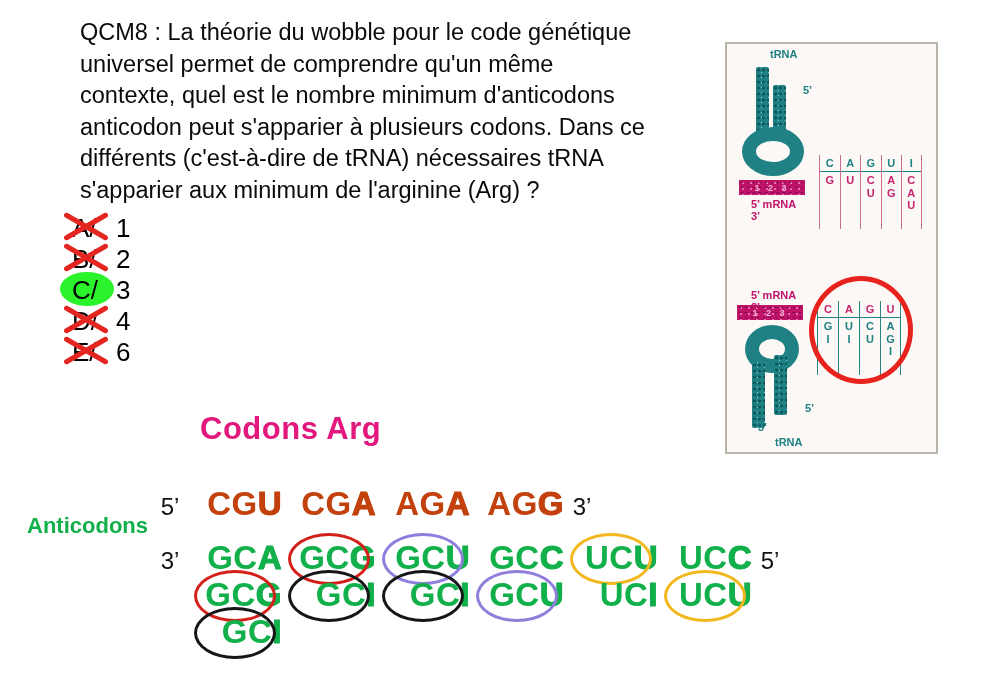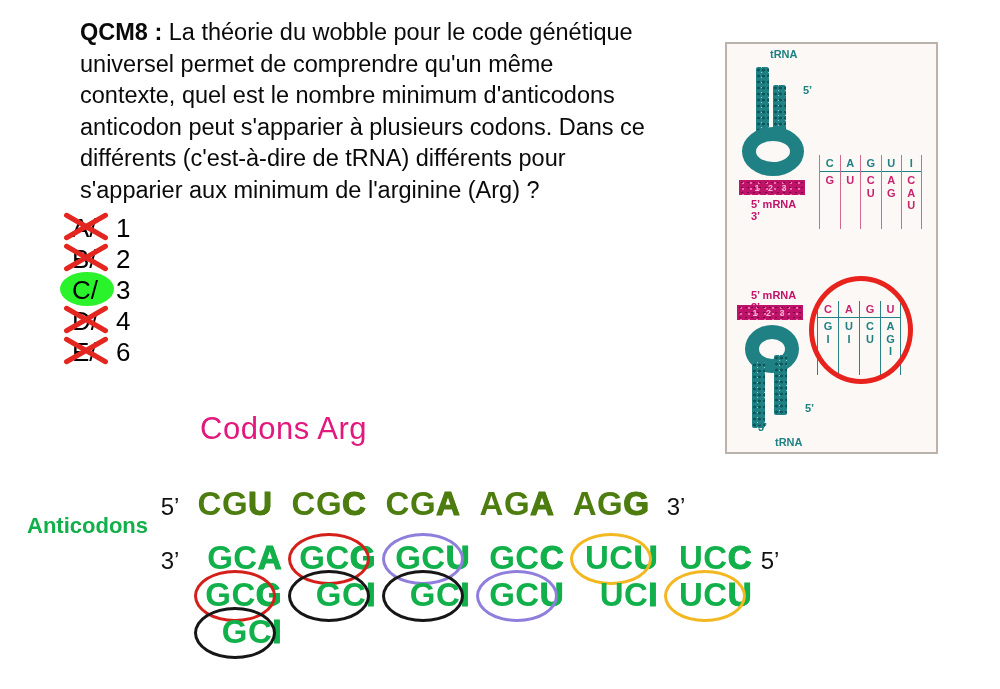--- a/index.html
+++ b/index.html
@@ -1,44 +1,44 @@
 <!DOCTYPE html>
 <html><head>
 <meta charset="utf-8">
 <style>
   html,body{margin:0;padding:0;background:#ffffff;}
   #stage{position:relative;width:1000px;height:689px;background:#ffffff;overflow:hidden;
          font-family:"Liberation Sans", sans-serif;color:#000;}
 
   
   .question{position:absolute;left:80px;top:17px;width:650px;font-size:23.5px;line-height:31.5px;color:#0a0a0a;}
-  .q-bold{font-weight:bold;margin-top:45px;}
+  .q-bold{font-weight:normal;margin-top:45px;}
 
   
   .options{position:absolute;left:72px;top:213px;}
   .option{display:flex;align-items:center;height:31px;font-size:26px;}
   .opt-letter{position:relative;width:40px;display:inline-block;}
   .opt-letter-text{position:relative;z-index:2;}
   .opt-num{margin-left:4px;}
   .xmark{position:absolute;left:-10px;top:-1px;width:48px;height:28px;z-index:3;}
   .xmark::before,.xmark::after{content:"";position:absolute;left:-1px;right:-1px;top:50%;margin-top:-2.5px;
       height:5px;border-radius:2.5px;background:#e42621;}
   .xmark::before{transform:rotate(30deg);}
   .xmark::after{transform:rotate(-30deg);}
   .green-ellipse{position:absolute;left:-12px;top:-3px;width:54px;height:34px;background:#2bf32b;border-radius:50%;z-index:1;}
 
   
-  .codons-heading{position:absolute;left:200px;top:411px;font-size:31px;font-weight:normal;color:#e2187d;letter-spacing:0.5px;}
+  .codons-heading{position:absolute;left:200px;top:411px;font-size:31px;font-weight:bold;color:#e2187d;letter-spacing:0.5px;}
   .anticodons-label{position:absolute;left:27px;top:513px;font-size:22px;font-weight:bold;color:#12b04b;}
   .seq-area{position:absolute;left:152px;top:486px;width:700px;}
   .seq-row{position:absolute;left:0;display:flex;align-items:flex-start;}
   .seq-row.indent{margin-left:36px;}
   .end-label{width:36px;font-size:24px;color:#111;text-align:center;padding-top:7px;flex:none;}
   .cell{position:relative;width:94px;flex:none;text-align:center;font-size:33px;font-weight:bold;line-height:36px;letter-spacing:0.5px;}
-  .codon{color:#4d7c0f;}
+  .codon{color:#c2410c;text-align:right;}
   .anticodon{color:#12b04b;text-align:right;}
   .wb{-webkit-text-stroke:1px currentColor;text-shadow:0.5px 0 0 currentColor;}
   .ring{position:absolute;left:6px;right:6px;top:-7px;bottom:-9px;border:3.5px solid #000;border-radius:50%;pointer-events:none;}
   .ring-red{border-color:#d3201a;}
   .ring-purple{border-color:#8f7edc;}
   .ring-yellow{border-color:#f3b71f;}
   .ring-black{border-color:#161616;}
 
   
   .panel{position:absolute;left:725px;top:42px;width:213px;height:412px;background:#fbf8f5;
@@ -75,21 +75,21 @@
 </head>
 <body>
 
 <div id="stage">
 
   <div class="question">
     <div class="q-line"><span class="q-bold">QCM8 :</span><span> La théorie du wobble pour le code génétique</span></div>
     <div class="q-line">universel permet de comprendre qu'un même</div>
     <div class="q-line">contexte, quel est le nombre minimum d'anticodons</div>
     <div class="q-line">anticodon peut s'apparier à plusieurs codons. Dans ce</div>
-    <div class="q-line">différents (c'est-à-dire de tRNA) différents pour</div>
+    <div class="q-line">différents (c'est-à-dire de tRNA) nécessaires tRNA</div>
     <div class="q-line">s'apparier aux minimum de l'arginine (Arg) ?</div>
   </div>
 
   <div class="options">
     <div class="option">
       <span class="opt-letter"><span class="xmark"></span><span class="opt-letter-text">A/</span></span>
       <span class="opt-num">1</span>
     </div>
     <div class="option">
       <span class="opt-letter"><span class="xmark"></span><span class="opt-letter-text">B/</span></span>
@@ -110,21 +110,20 @@
   </div>
 
   <div class="codons-heading">Codons Arg</div>
   <div class="anticodons-label">Anticodons</div>
 
   <div class="seq-area">
 
     <div class="seq-row" style="top:0;">
       <span class="end-label">5’</span>
       <span class="cell codon"><span>CG</span><span class="wb">U</span></span>
-      <span class="cell codon"><span>CG</span><span class="wb">C</span></span>
       <span class="cell codon"><span>CG</span><span class="wb">A</span></span>
       <span class="cell codon"><span>AG</span><span class="wb">A</span></span>
       <span class="cell codon"><span>AG</span><span class="wb">G</span></span>
       <span class="end-label">3’</span>
     </div>
 
     <div class="seq-row" style="top:54px;">
       <span class="end-label">3’</span>
       <span class="cell anticodon"><span>GC</span><span class="wb">A</span></span>
       <span class="cell anticodon"><i class="ring ring-red"></i><span>GC</span><span class="wb">G</span></span>

